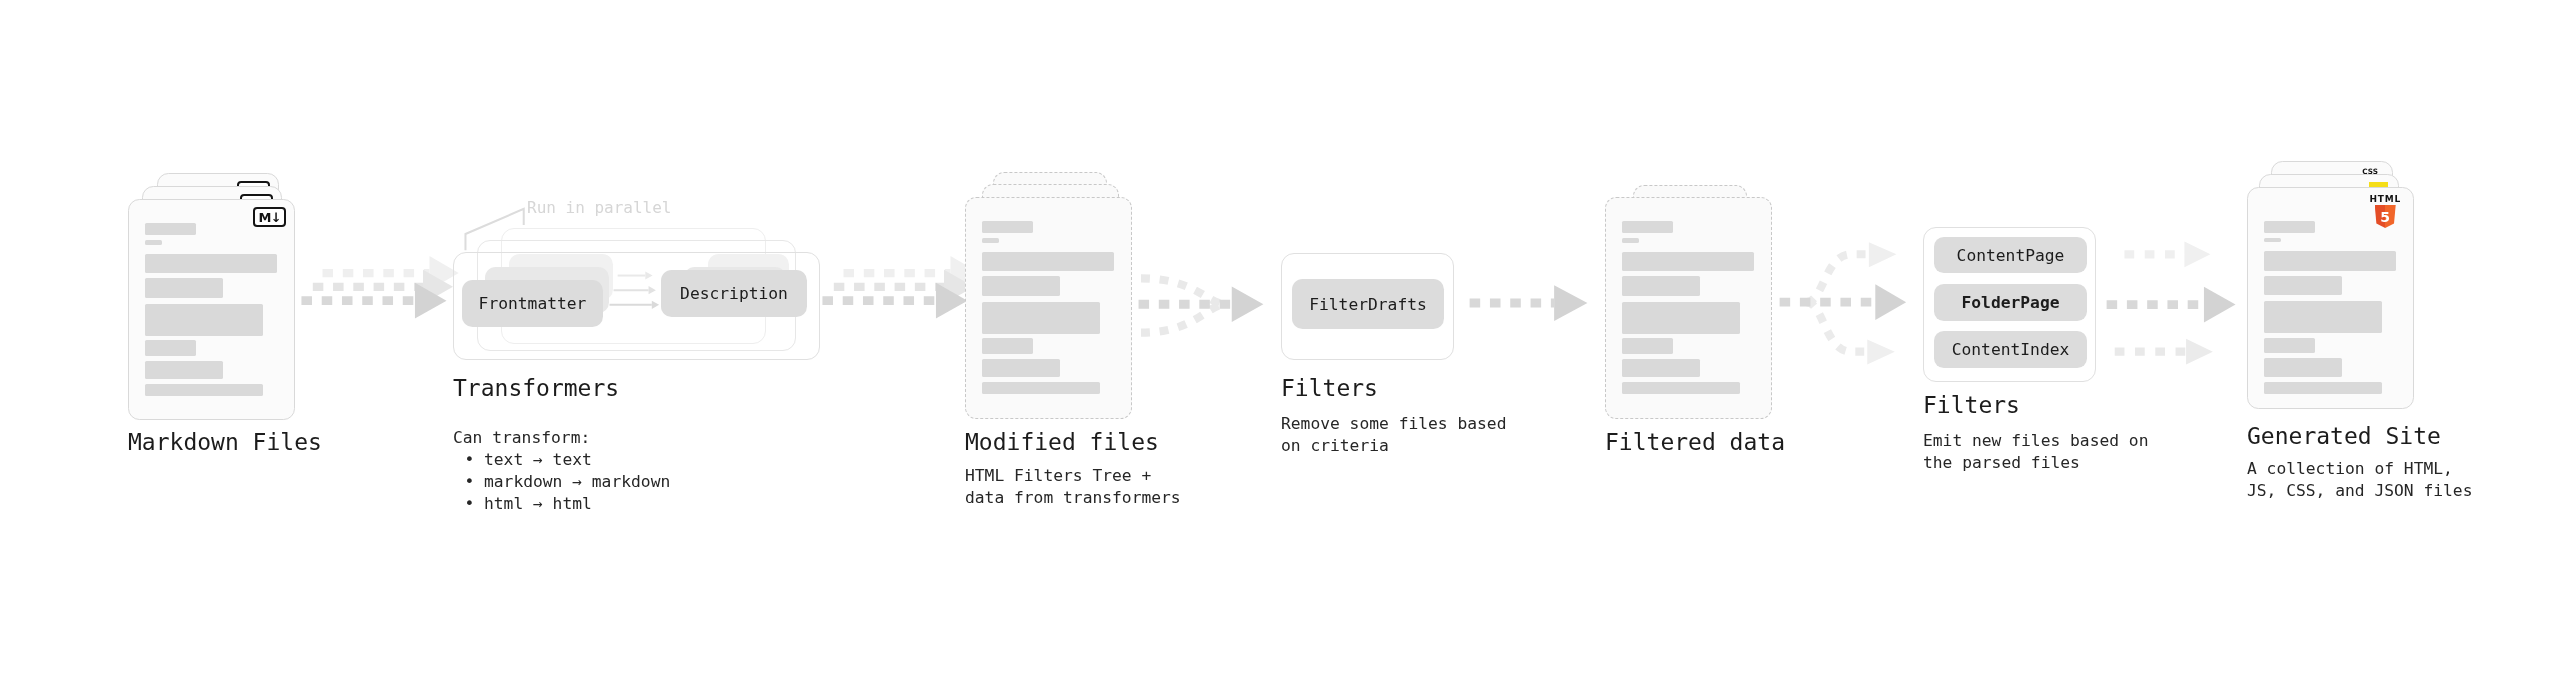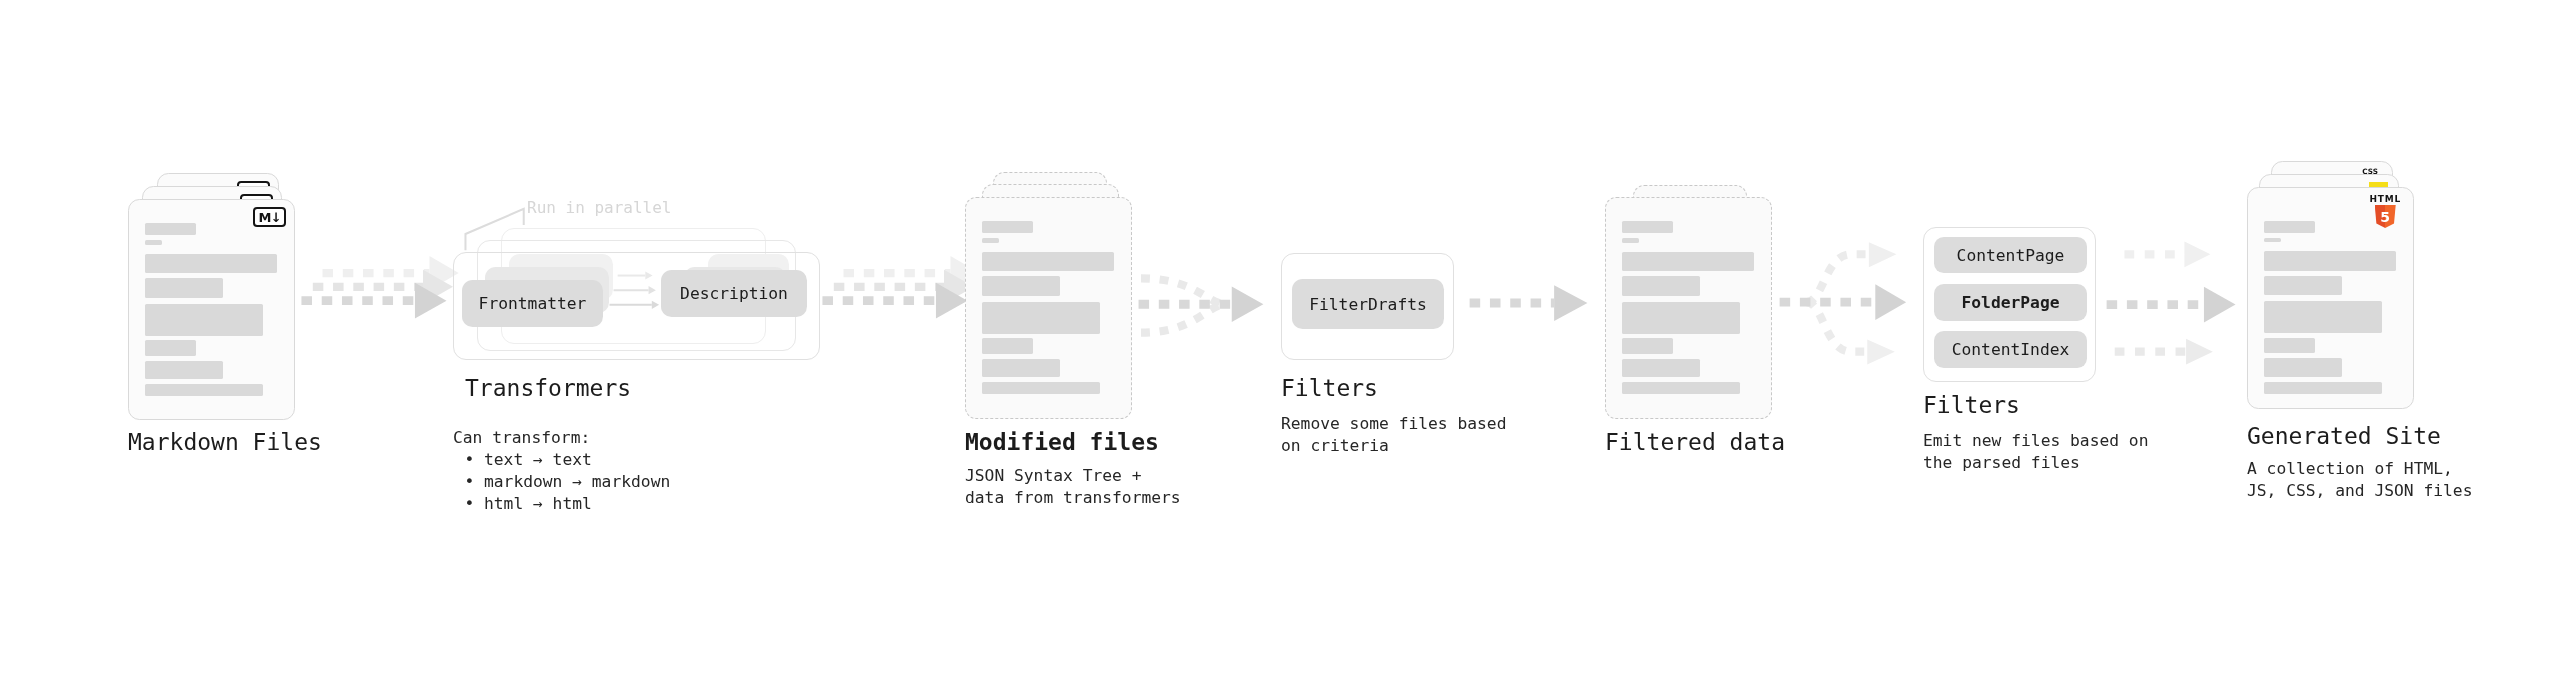--- a/index.html
+++ b/index.html
@@ -132,21 +132,21 @@
 
     <svg style="left:603px; top:268px;" width="61" height="46" viewBox="0 0 75 56">
       <line x1="18" y1="9" x2="52" y2="9" stroke="#e9e9e9" stroke-width="2.5"></line>
         <polygon points="52,4 52,14 61,9" fill="#e9e9e9"></polygon>
       <line x1="13" y1="27" x2="56" y2="27" stroke="#e2e2e2" stroke-width="2.5"></line>
         <polygon points="56,22 56,32 65,27" fill="#e2e2e2"></polygon>
       <line x1="8" y1="45" x2="60" y2="45" stroke="#dadada" stroke-width="2.5"></line>
         <polygon points="60,40 60,50 69,45" fill="#dadada"></polygon>
     </svg>
 
-    <div class="stage-label" style="left:453px; top:375px;margin-left:12px;">Transformers</div>
+    <div class="stage-label" style="left:453px; top:375px;">Transformers</div>
     <div class="stage-caption" style="left:453px; top:407px;margin-top:20px;">
       <div>Can transform:</div>
       <div class="bullet">• text → text</div>
       <div class="bullet">• markdown → markdown</div>
       <div class="bullet">• html → html</div>
     </div>
   </div>
 
   <svg style="left:822px; top:252px;" width="163" height="77" viewBox="0 0 200 95">
     <line x1="26" y1="26" x2="158" y2="26" stroke="#efefef" stroke-width="10" stroke-dasharray="13 12"></line>
@@ -165,23 +165,23 @@
         <div class="bar b1"></div>
           <div class="bar b2"></div>
           <div class="bar b3"></div>
           <div class="bar b4"></div>
         <div class="bar b5"></div>
           <div class="bar b6"></div>
           <div class="bar b7"></div>
           <div class="bar b8"></div>
       </div>
     </div>
-    <div class="stage-label" style="left:965px; top:429px;font-weight:bold;">Modified files</div>
+    <div class="stage-label" style="left:965px; top:429px;">Modified files</div>
     <div class="stage-caption" style="left:965px; top:465px;">
-      <div>JSON Syntax Tree +</div>
+      <div>HTML Filters Tree +</div>
       <div>data from transformers</div>
     </div>
   </div>
 
   <svg style="left:1136px; top:267px;" width="138" height="77" viewBox="0 0 170 95">
     <path d="M6,14 C70,14 85,42 108,46" fill="none" stroke="#e9e9e9" stroke-width="10" stroke-dasharray="11 12"></path>
     <path d="M6,81 C70,81 85,50 108,46" fill="none" stroke="#e9e9e9" stroke-width="10" stroke-dasharray="11 12"></path>
     <line x1="3" y1="46" x2="118" y2="46" stroke="#d8d8d8" stroke-width="11" stroke-dasharray="13 12"></line>
     <polygon points="118,24 118,68 157,46" fill="#d3d3d3"></polygon>
   </svg>

